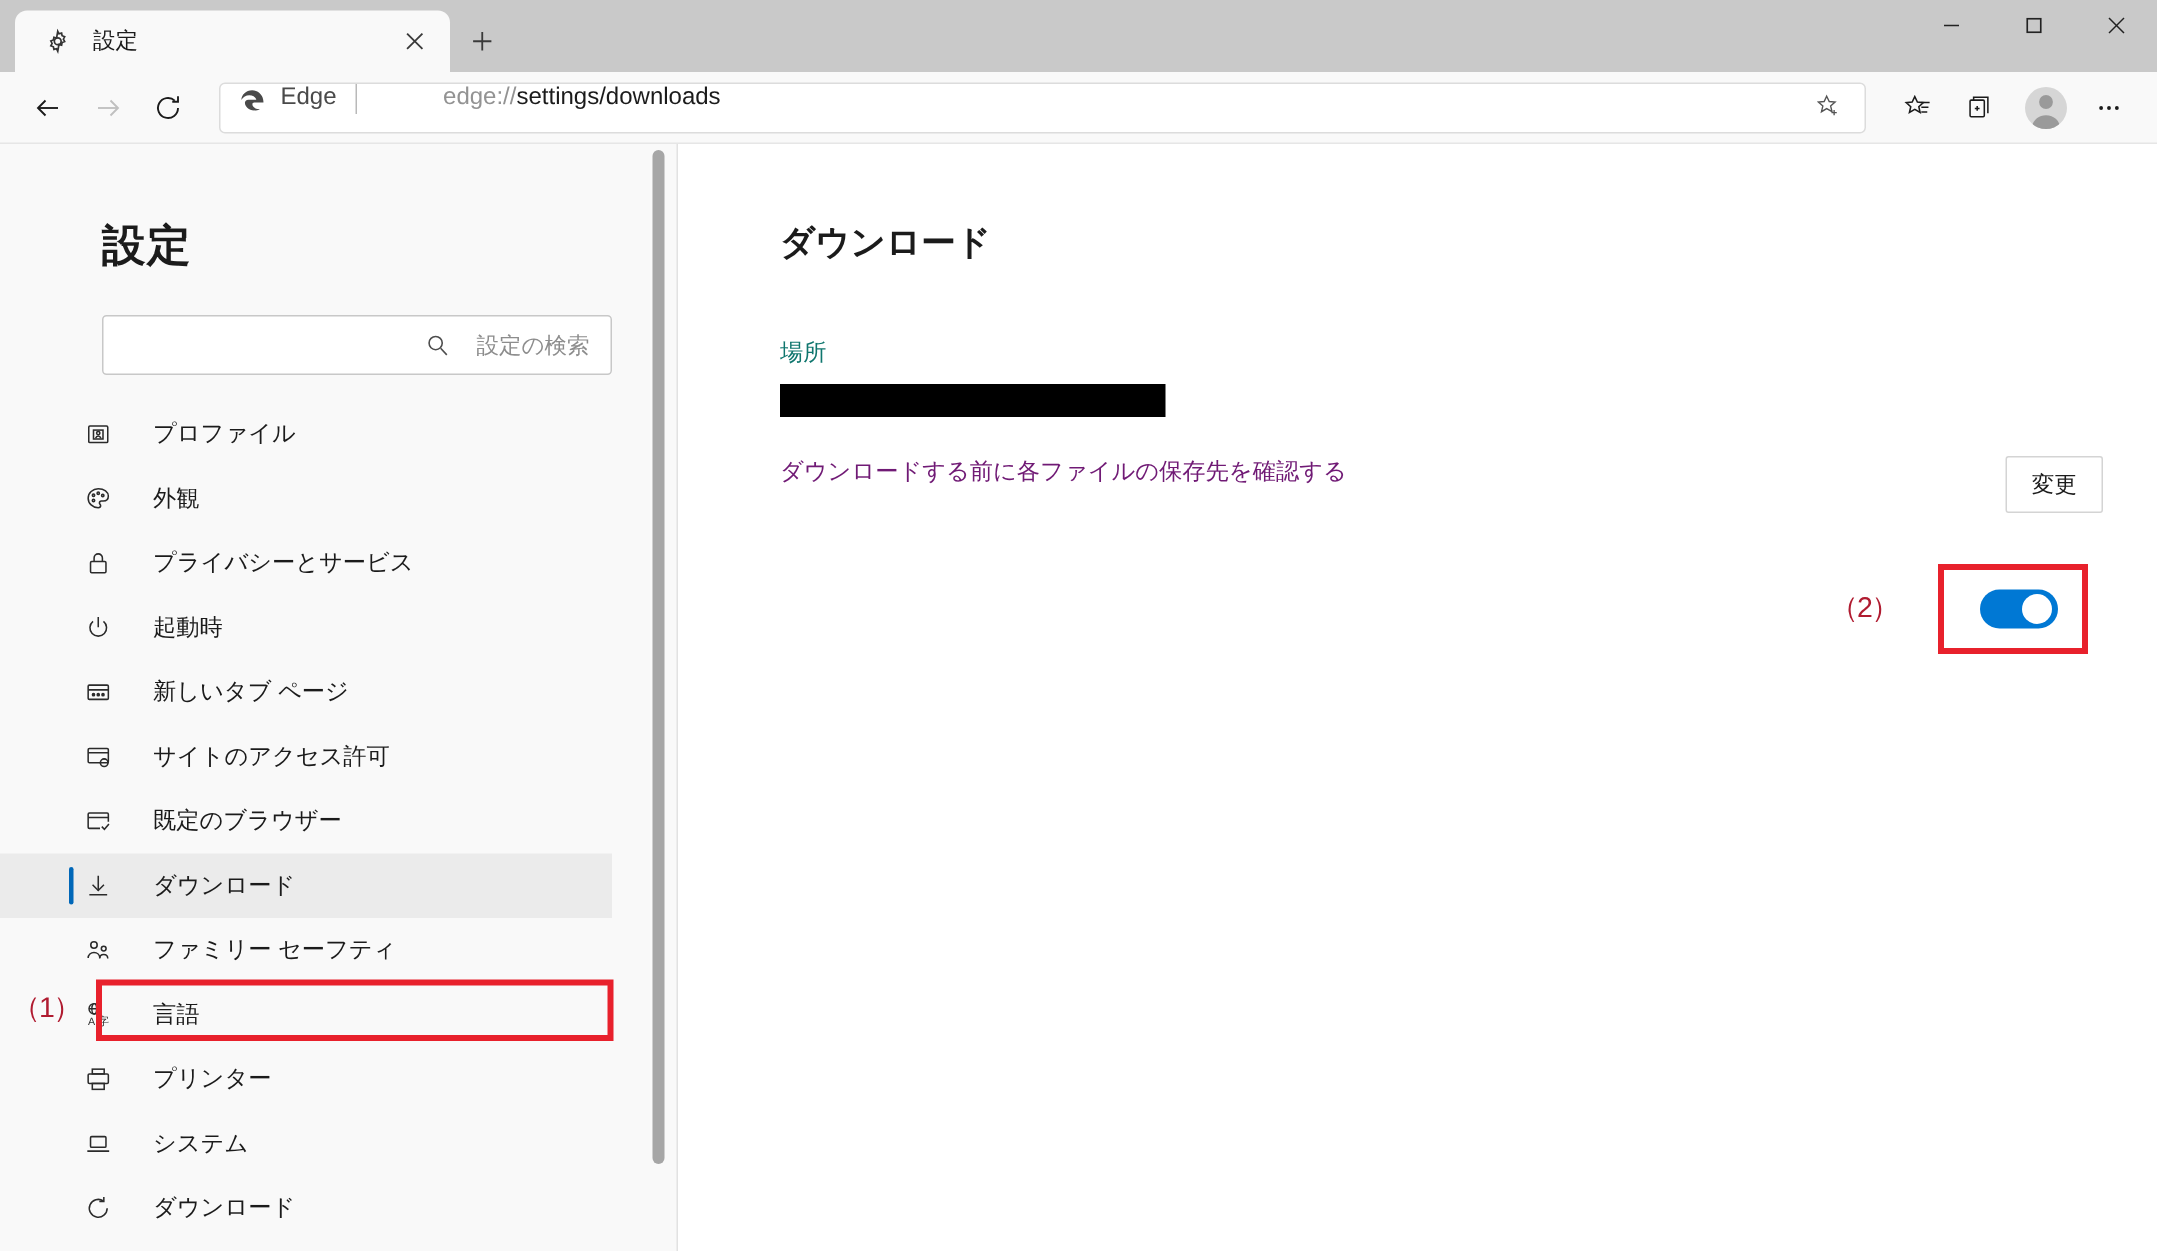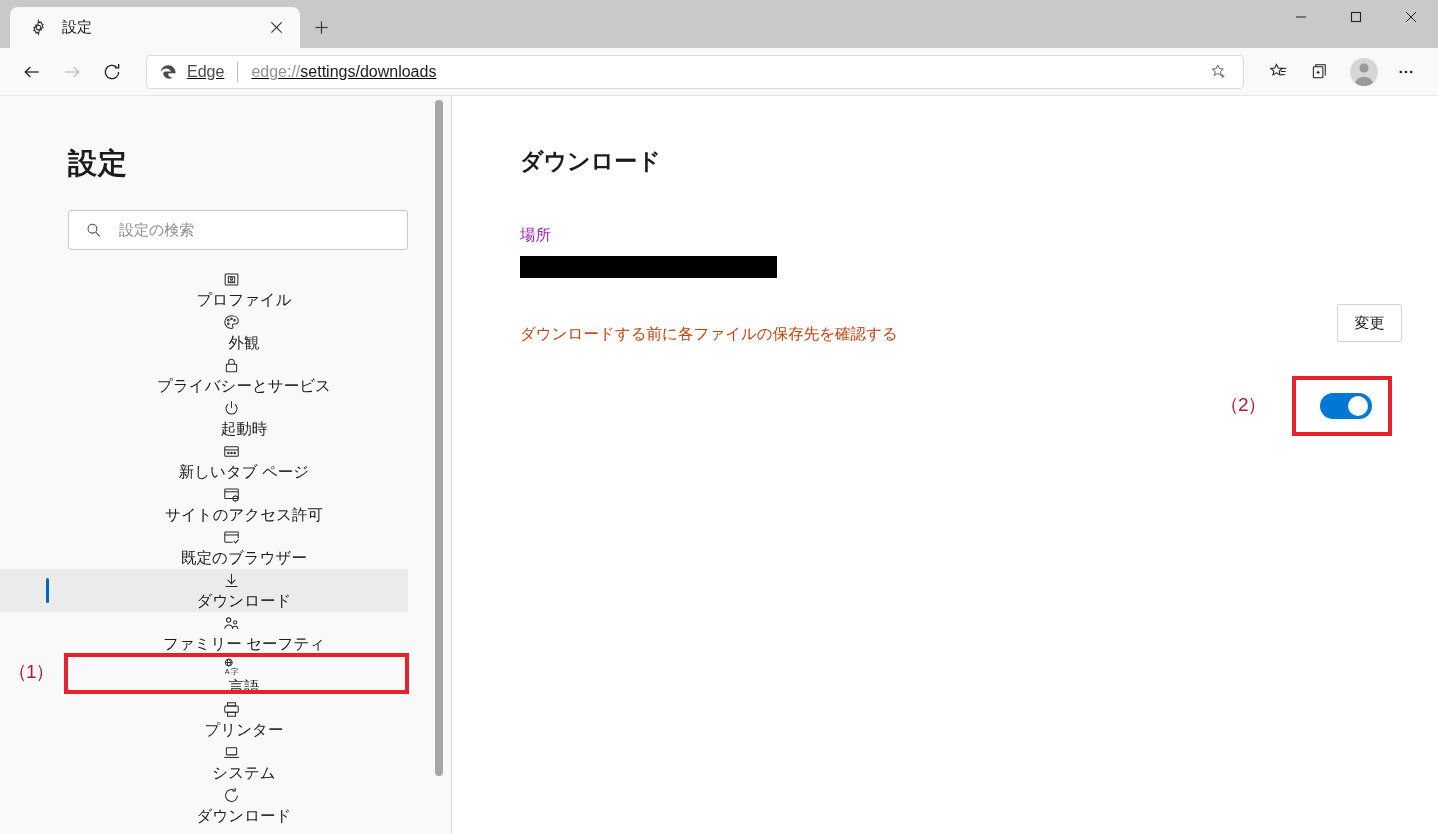--- a/index.html
+++ b/index.html
@@ -102,40 +102,38 @@
   .nav-btn.disabled { color: #c0c0c0; }
 
   .omnibox {
     flex: 1;
     height: 34px;
     margin: 0 12px 0 14px;
     background: #ffffff;
     border: 1px solid #dcdcdc;
     border-radius: 4px;
     display: flex;
-    align-items: center;
     padding: 0 10px;
-    text-decoration: underline;
   }
   .omni-brandicon {
     width: 22px; height: 22px;
     flex: 0 0 22px;
     display: flex; align-items: center; justify-content: center;
   }
   .omni-brandname {
     margin-left: 8px;
     font-size: 16px;
     color: #4a4a4a;
   }
   .omni-divider {
     width: 1px; height: 20px;
     background: #b9b9b9;
     margin: 0 13px;
   }
-  .omni-url { font-size: 16px; white-space: nowrap; }
+  .omni-url { font-size: 16px; white-space: nowrap; margin-left: 44px; }
   .omni-url .scheme { color: #939393; }
   .omni-url .path { color: #1b1b1b; }
   .omni-spacer { flex: 1; }
   .omni-star {
     width: 30px; height: 30px;
     display: flex; align-items: center; justify-content: center;
     color: #444;
   }
   .tb-btn {
     width: 40px; height: 40px;
@@ -182,20 +180,21 @@
   .search-wrap {
     margin: 26px 0 0 68px;
     width: 340px;
     height: 40px;
     background: #ffffff;
     border: 1px solid #c8c8c8;
     border-radius: 3px;
     display: flex;
     align-items: center;
     padding: 0 14px;
+    justify-content: flex-end;
   }
   .search-icon {
     width: 20px; height: 20px;
     flex: 0 0 20px;
     display: flex; align-items: center; justify-content: center;
     color: #4d4d4d;
   }
   .search-placeholder {
     margin-left: 16px;
     font-size: 15px;
@@ -203,21 +202,20 @@
   }
 
   .navlist { margin-top: 18px; }
   .navitem {
     position: relative;
     height: 43px;
     display: flex;
     align-items: center;
     padding-left: 54px;
     margin-right: 44px;
-    flex-direction: column;
   }
   .navitem.selected { background: #ebebeb; }
   .navitem.selected::before {
     content: "";
     position: absolute;
     left: 46px; top: 9px;
     width: 3px; height: 25px;
     background: #0067b8;
     border-radius: 2px;
   }
@@ -264,37 +262,36 @@
     padding: 50px 0 0 68px;
   }
   .content-title {
     font-size: 23px;
     font-weight: 600;
     color: #1b1b1b;
   }
   .section-label {
     margin-top: 48px;
     font-size: 15.5px;
-    color: #a21caf;
+    color: #0f766e;
   }
   .redaction-bar {
     margin-top: 10px;
     width: 257px;
     height: 22px;
     background: #000000;
   }
   .row-confirm {
     margin-top: 26px;
     display: flex;
     align-items: center;
   }
   .row-confirm-label {
     font-size: 15.5px;
-    color: #c2410c;
-    margin-top: 20px;
+    color: #701a75;
   }
 
   .change-btn {
     position: absolute;
     top: 208px;
     right: 36px;
     width: 65px;
     height: 38px;
     background: #ffffff;
     border: 1px solid #d4d4d4;

